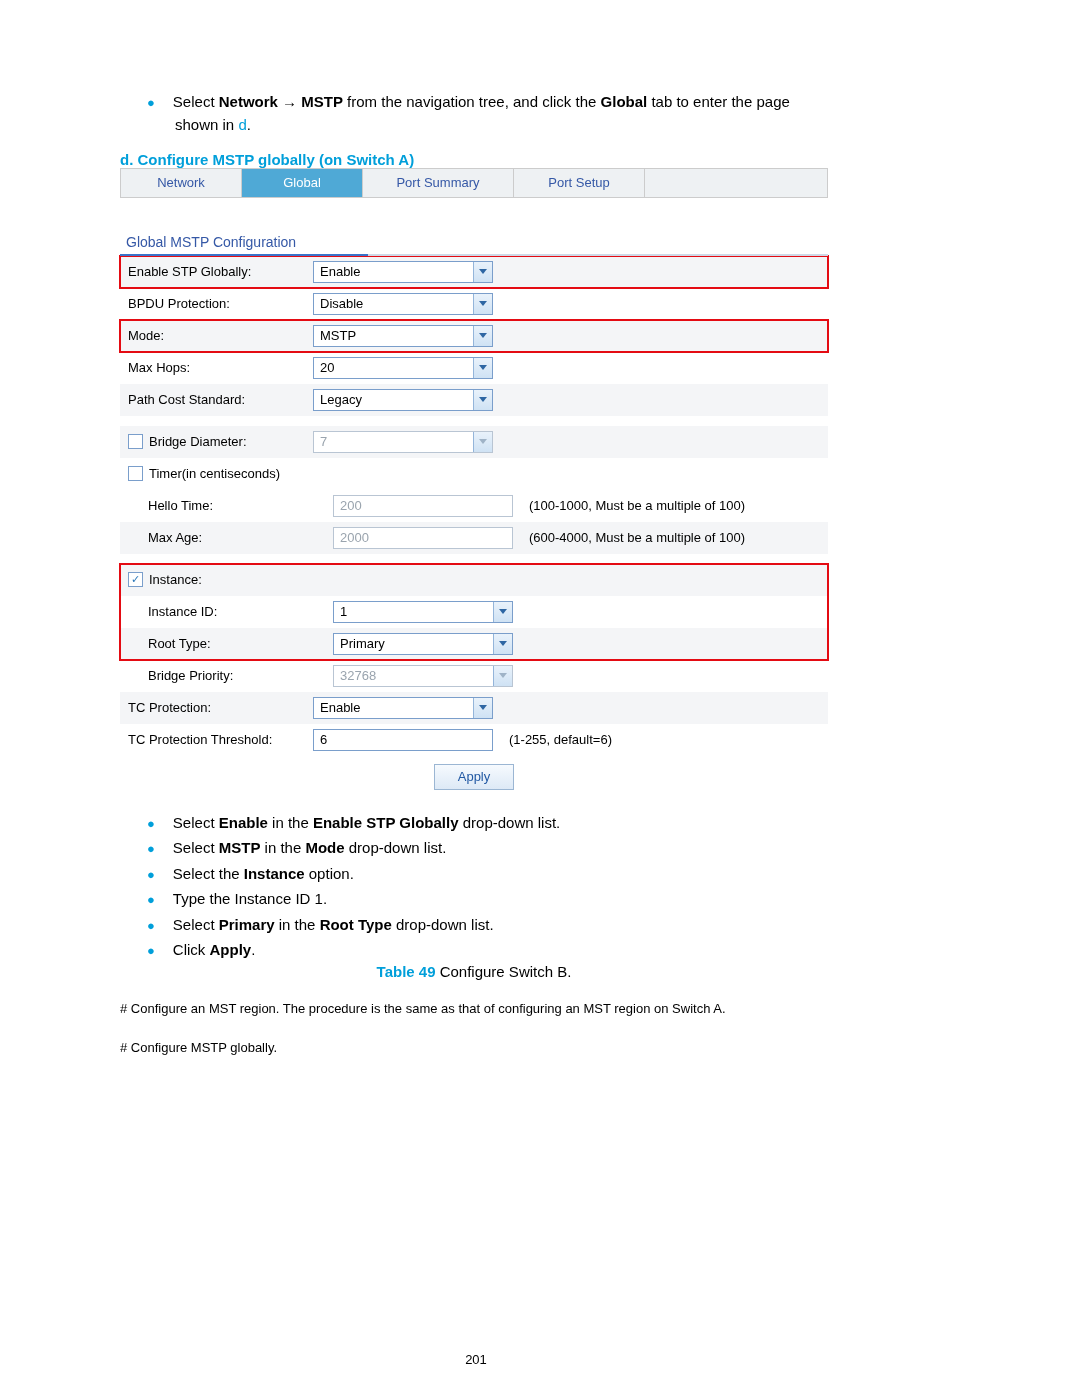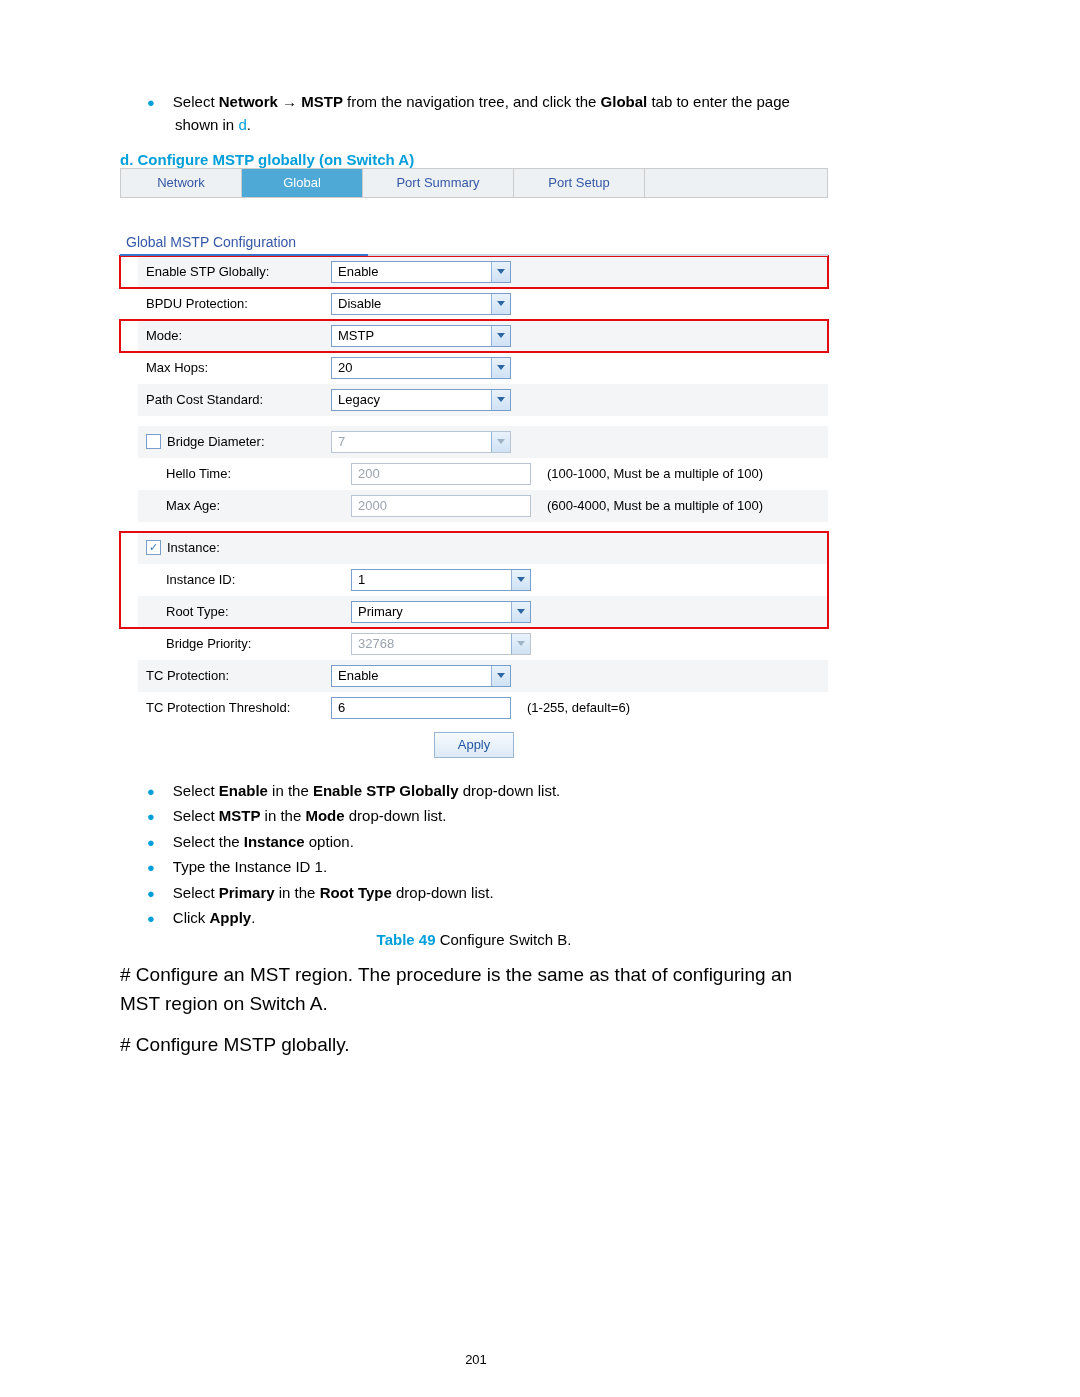--- a/index.html
+++ b/index.html
@@ -71,21 +71,20 @@
     left:0; right:0; bottom:-2px;
     height:2px;
     background: linear-gradient(to right,#3a73c9 0,#3a73c9 35%,#cfd9e6 35%,#cfd9e6 100%);
   }
   .rows { }
   .row {
     display: flex;
     align-items: center;
     min-height: 30px;
     padding: 1px 0;
-    margin-left: 18px;
   }
   .row.alt { background: #f4f5f7; }
   .row .lbl {
     width: 185px;
     color: #000;
     font-size: 13px;
     padding-left: 8px;
     display: flex;
     align-items: center;
     gap: 6px;
@@ -139,21 +138,21 @@
     background: linear-gradient(#f6fafe,#dde9f6);
     display:flex;align-items:center;justify-content:center;
     color:#2158a3; font-size:13px;
   }
   
   .instr { margin-top: 10px; font-size: 15px; line-height: 1.7; }
   .instr .li { padding-left: 55px; text-indent: -28px; }
   .instr .li .bullet{ color:#009fda; font-size:13px; padding-right:18px; }
   .table-cap { font-size:15px;text-align:center; }
   .table-cap .lbl { color:#009fda; font-weight:bold; }
-  .body-p { font-size:19px; margin-top:12px; line-height:1.55; }
+  .body-p { font-size:13px; margin-top:19px; line-height:1.55; }
   .pagenum { position:absolute; bottom:30px; left:4px; right:0; text-align:center; font-size:13px; }
   b{font-weight:bold;}
   
   .hl-group{ outline:2px solid #e40b13; outline-offset:-1px; }
 </style>
 </head>
 <body>
 
 <div class="page">
 
@@ -252,20 +251,26 @@
         <div class="ctl">
           <div class="select disabled">
             <span>7</span>
             <div class="arrow">
                 <span></span>
               </div>
           </div>
         </div>
       </div>
 
+      <div class="row">
+        <div class="lbl">
+          <span class="checkbox"></span>
+          <span>Timer(in centiseconds)</span>
+        </div>
+      </div>
 
 
       <div class="row">
         <div class="lbl indent">Hello Time:</div>
         <div class="ctl">
           <div class="text disabled">
             <span>200</span>
           </div>
         </div>
         <div class="hint">(100-1000, Must be a multiple of 100)</div>

